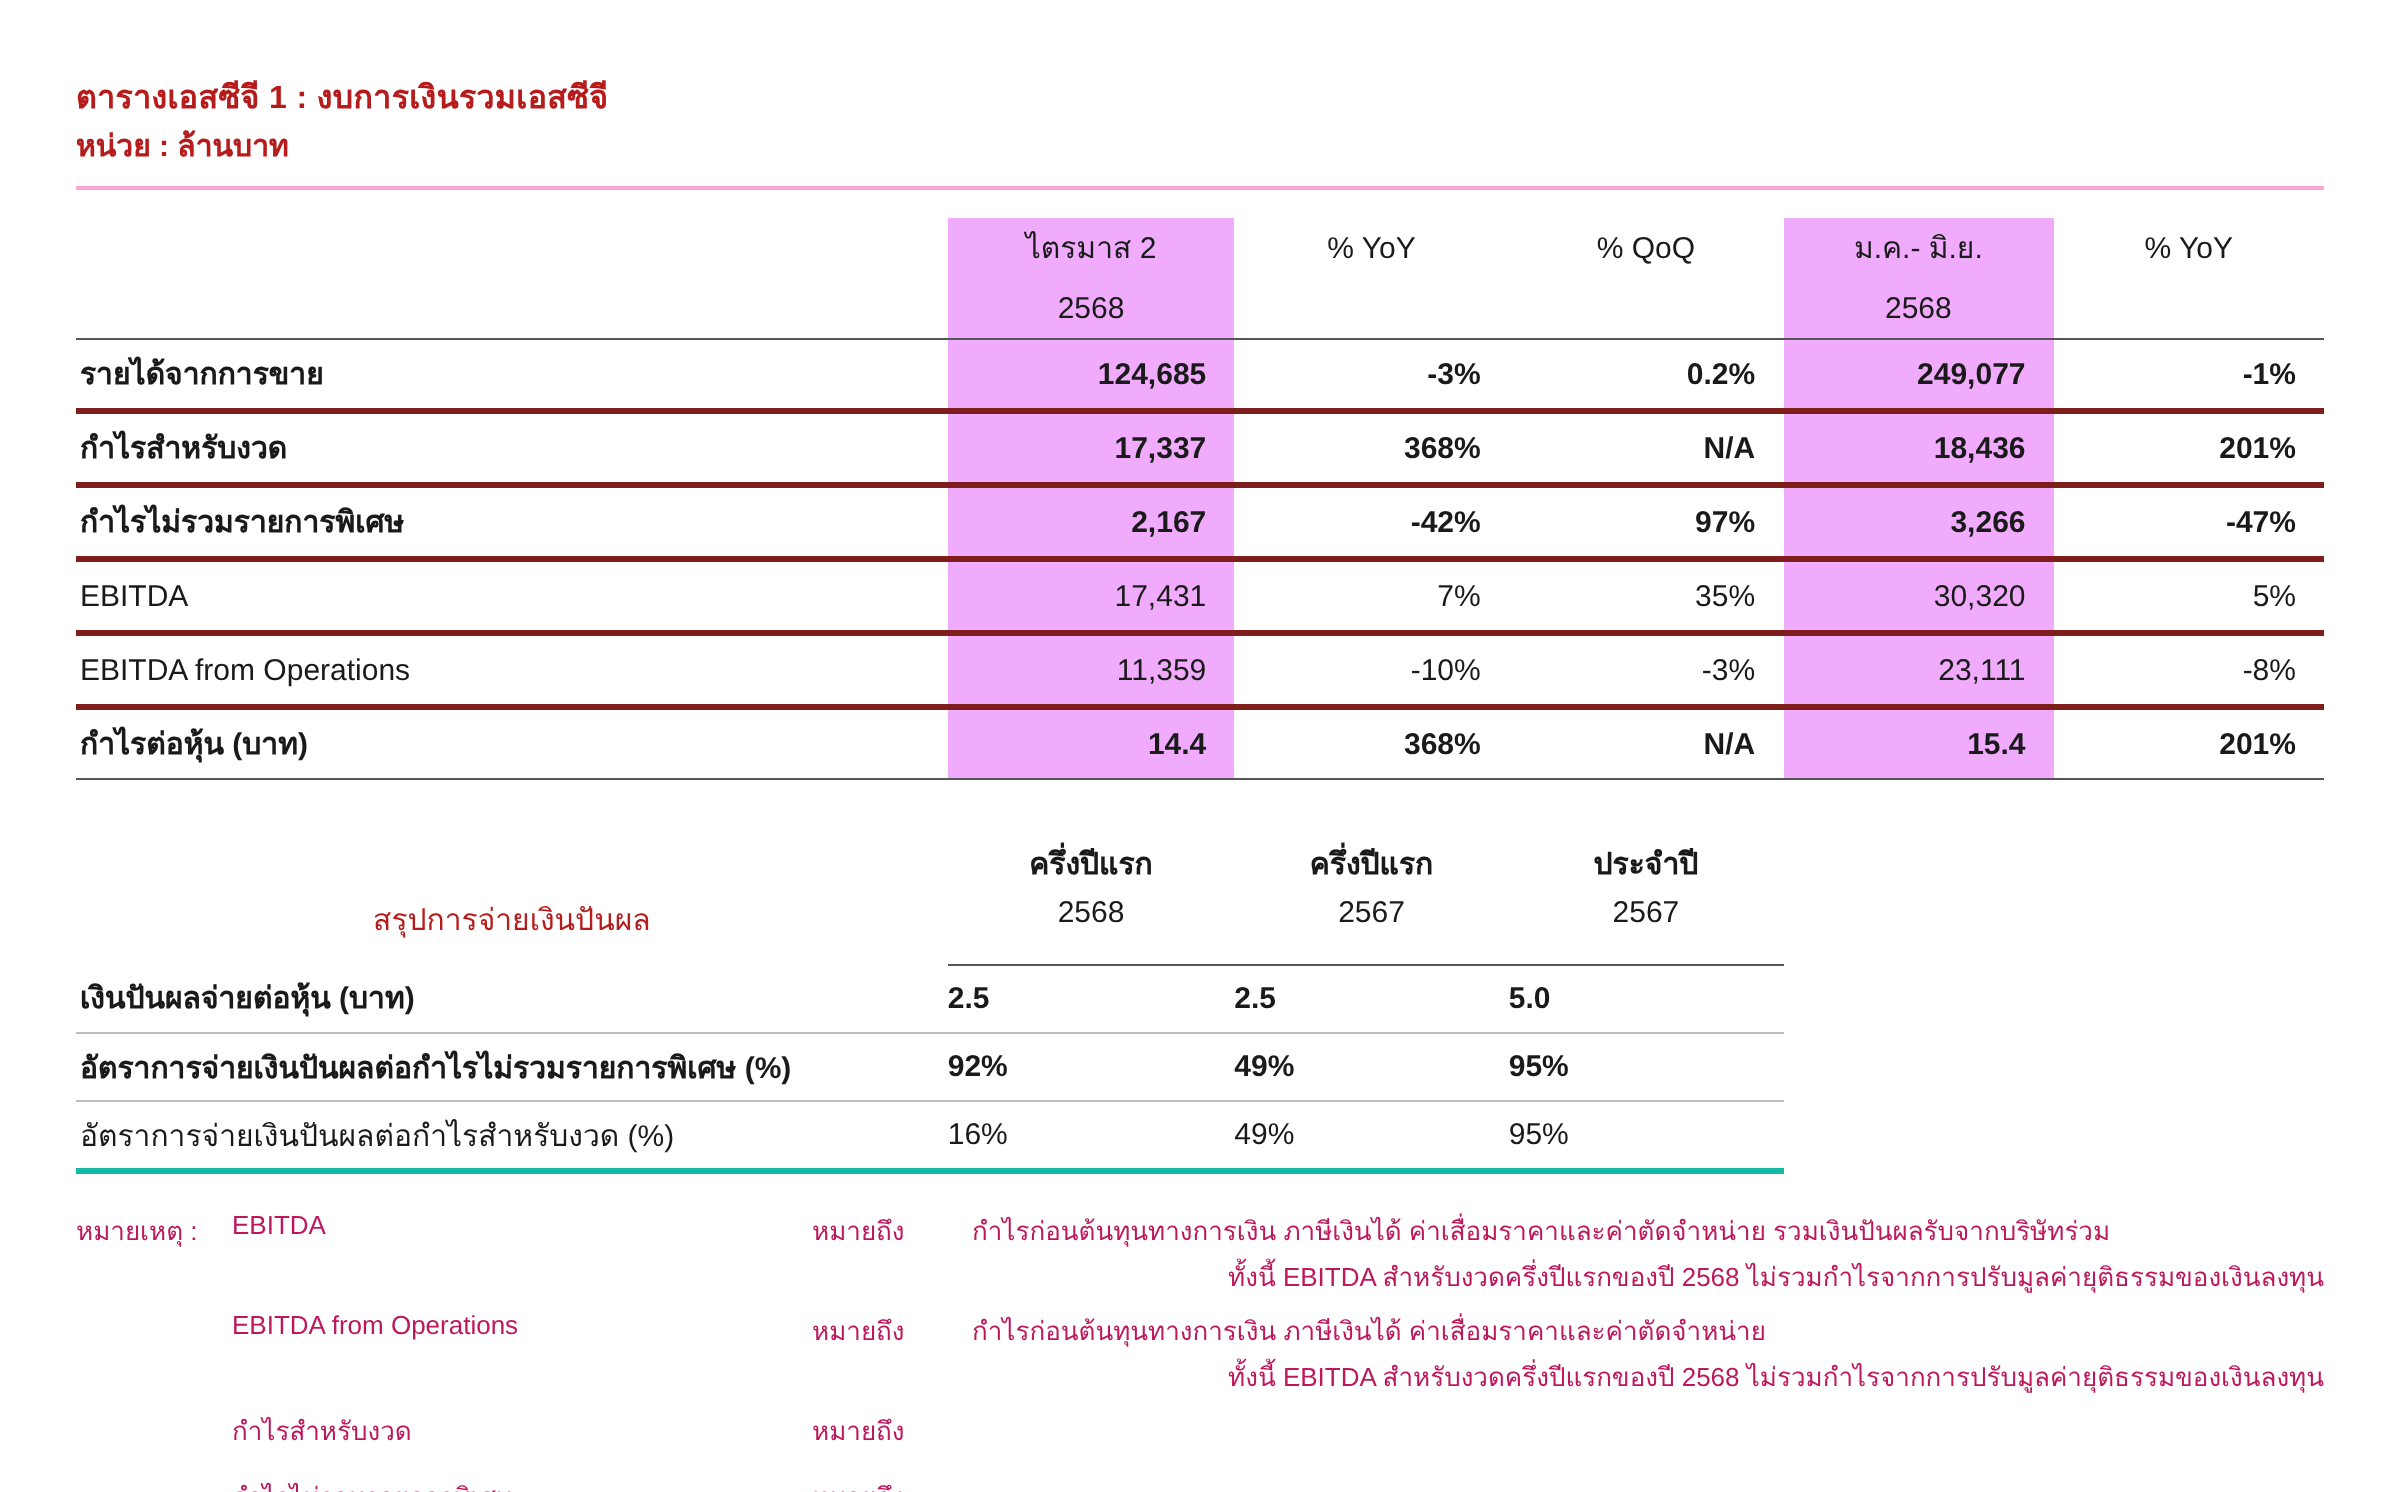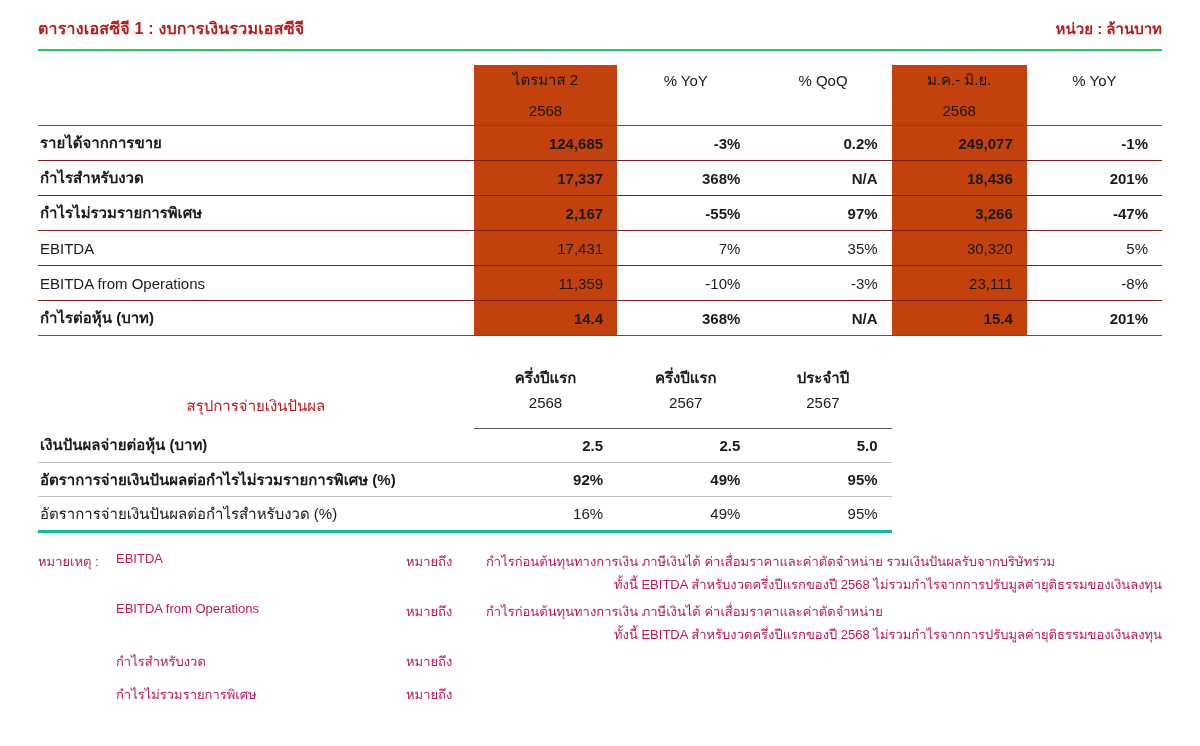--- a/index.html
+++ b/index.html
@@ -20,23 +20,24 @@
     height: 746px;
     box-sizing: border-box;
     padding: 0 38px;
   }
 
   
   .doc-header {
     display: flex;
     align-items: baseline;
     justify-content: space-between;
-    padding-top: 16px;
+    padding-top: 36px;
     padding-bottom: 8px;
-    border-bottom: 2px solid #22c55e;
+    border-bottom: 2px solid #f9a8d4;
+    flex-direction: column;
   }
   .doc-title {
     color: #b71c1c;
     font-size: 16px;
     font-weight: bold;
     letter-spacing: 0.2px;
   }
   .doc-unit {
     color: #b71c1c;
     font-size: 15px;
@@ -55,21 +56,21 @@
   table.fin col.c-yoy1  { width: 136px; }
   table.fin col.c-qoq   { width: 136px; }
   table.fin col.c-ytd   { width: 134px; }
   table.fin col.c-yoy2  { width: 134px; }
 
   table.fin th, table.fin td {
     font-size: 15px;
     padding: 0;
     vertical-align: middle;
   }
-  .hl { background: #c2410c; }
+  .hl { background: #f0abfc; }
 
   .head-row th {
     height: 30px;
     font-weight: normal;
     text-align: center;
     vertical-align: bottom;
     padding-bottom: 2px;
   }
   .head-row2 th {
     height: 30px;
@@ -82,21 +83,21 @@
   .head-row th.lbl, .head-row2 th.lbl { text-align: left; }
   .head-top-line td {
     border-bottom: 1px solid #555;
     height: 0;
     font-size: 0;
     line-height: 0;
   }
 
   tr.data-row td {
     height: 34px;
-    border-bottom: 1px solid #7f1d1d;
+    border-bottom: 3px solid #7f1d1d;
     font-size: 15px;
   }
   tr.data-row td.label {
     text-align: left;
     padding-left: 2px;
   }
   tr.data-row td.num {
     text-align: right;
     padding-right: 14px;
   }
@@ -138,21 +139,21 @@
     font-weight: bold;
     font-size: 15px;
     text-align: left;
     vertical-align: middle;
   }
   table.div tr.drow td {
     height: 33px;
     border-bottom: 1px solid #bfbfbf;
   }
   table.div tr.drow td.label { text-align: left; padding-left: 2px; }
-  table.div tr.drow td.num { text-align: right; padding-right: 14px; }
+  table.div tr.drow td.num { text-align: left; padding-right: 14px; }
   table.div tr.drow.bold td { font-weight: bold; margin-left: 27px; }
   table.div tr.drow.last td { border-bottom: 3px solid #14b8a6; }
   table.div td.pad, table.div th.pad { border-bottom: none !important; }
 
   
   .notes {
     margin-top: 18px;
     font-size: 13px;
     color: #be185d;
   }
@@ -230,21 +231,21 @@
         <td class="label">กำไรสำหรับงวด</td>
         <td class="num hl">17,337</td>
         <td class="num">368%</td>
         <td class="num">N/A</td>
         <td class="num hl">18,436</td>
         <td class="num">201%</td>
       </tr>
       <tr class="data-row bold">
         <td class="label">กำไรไม่รวมรายการพิเศษ</td>
         <td class="num hl">2,167</td>
-        <td class="num">-55%</td>
+        <td class="num">-42%</td>
         <td class="num">97%</td>
         <td class="num hl">3,266</td>
         <td class="num">-47%</td>
       </tr>
       <tr class="data-row">
         <td class="label">EBITDA</td>
         <td class="num hl">17,431</td>
         <td class="num">7%</td>
         <td class="num">35%</td>
         <td class="num hl">30,320</td>

